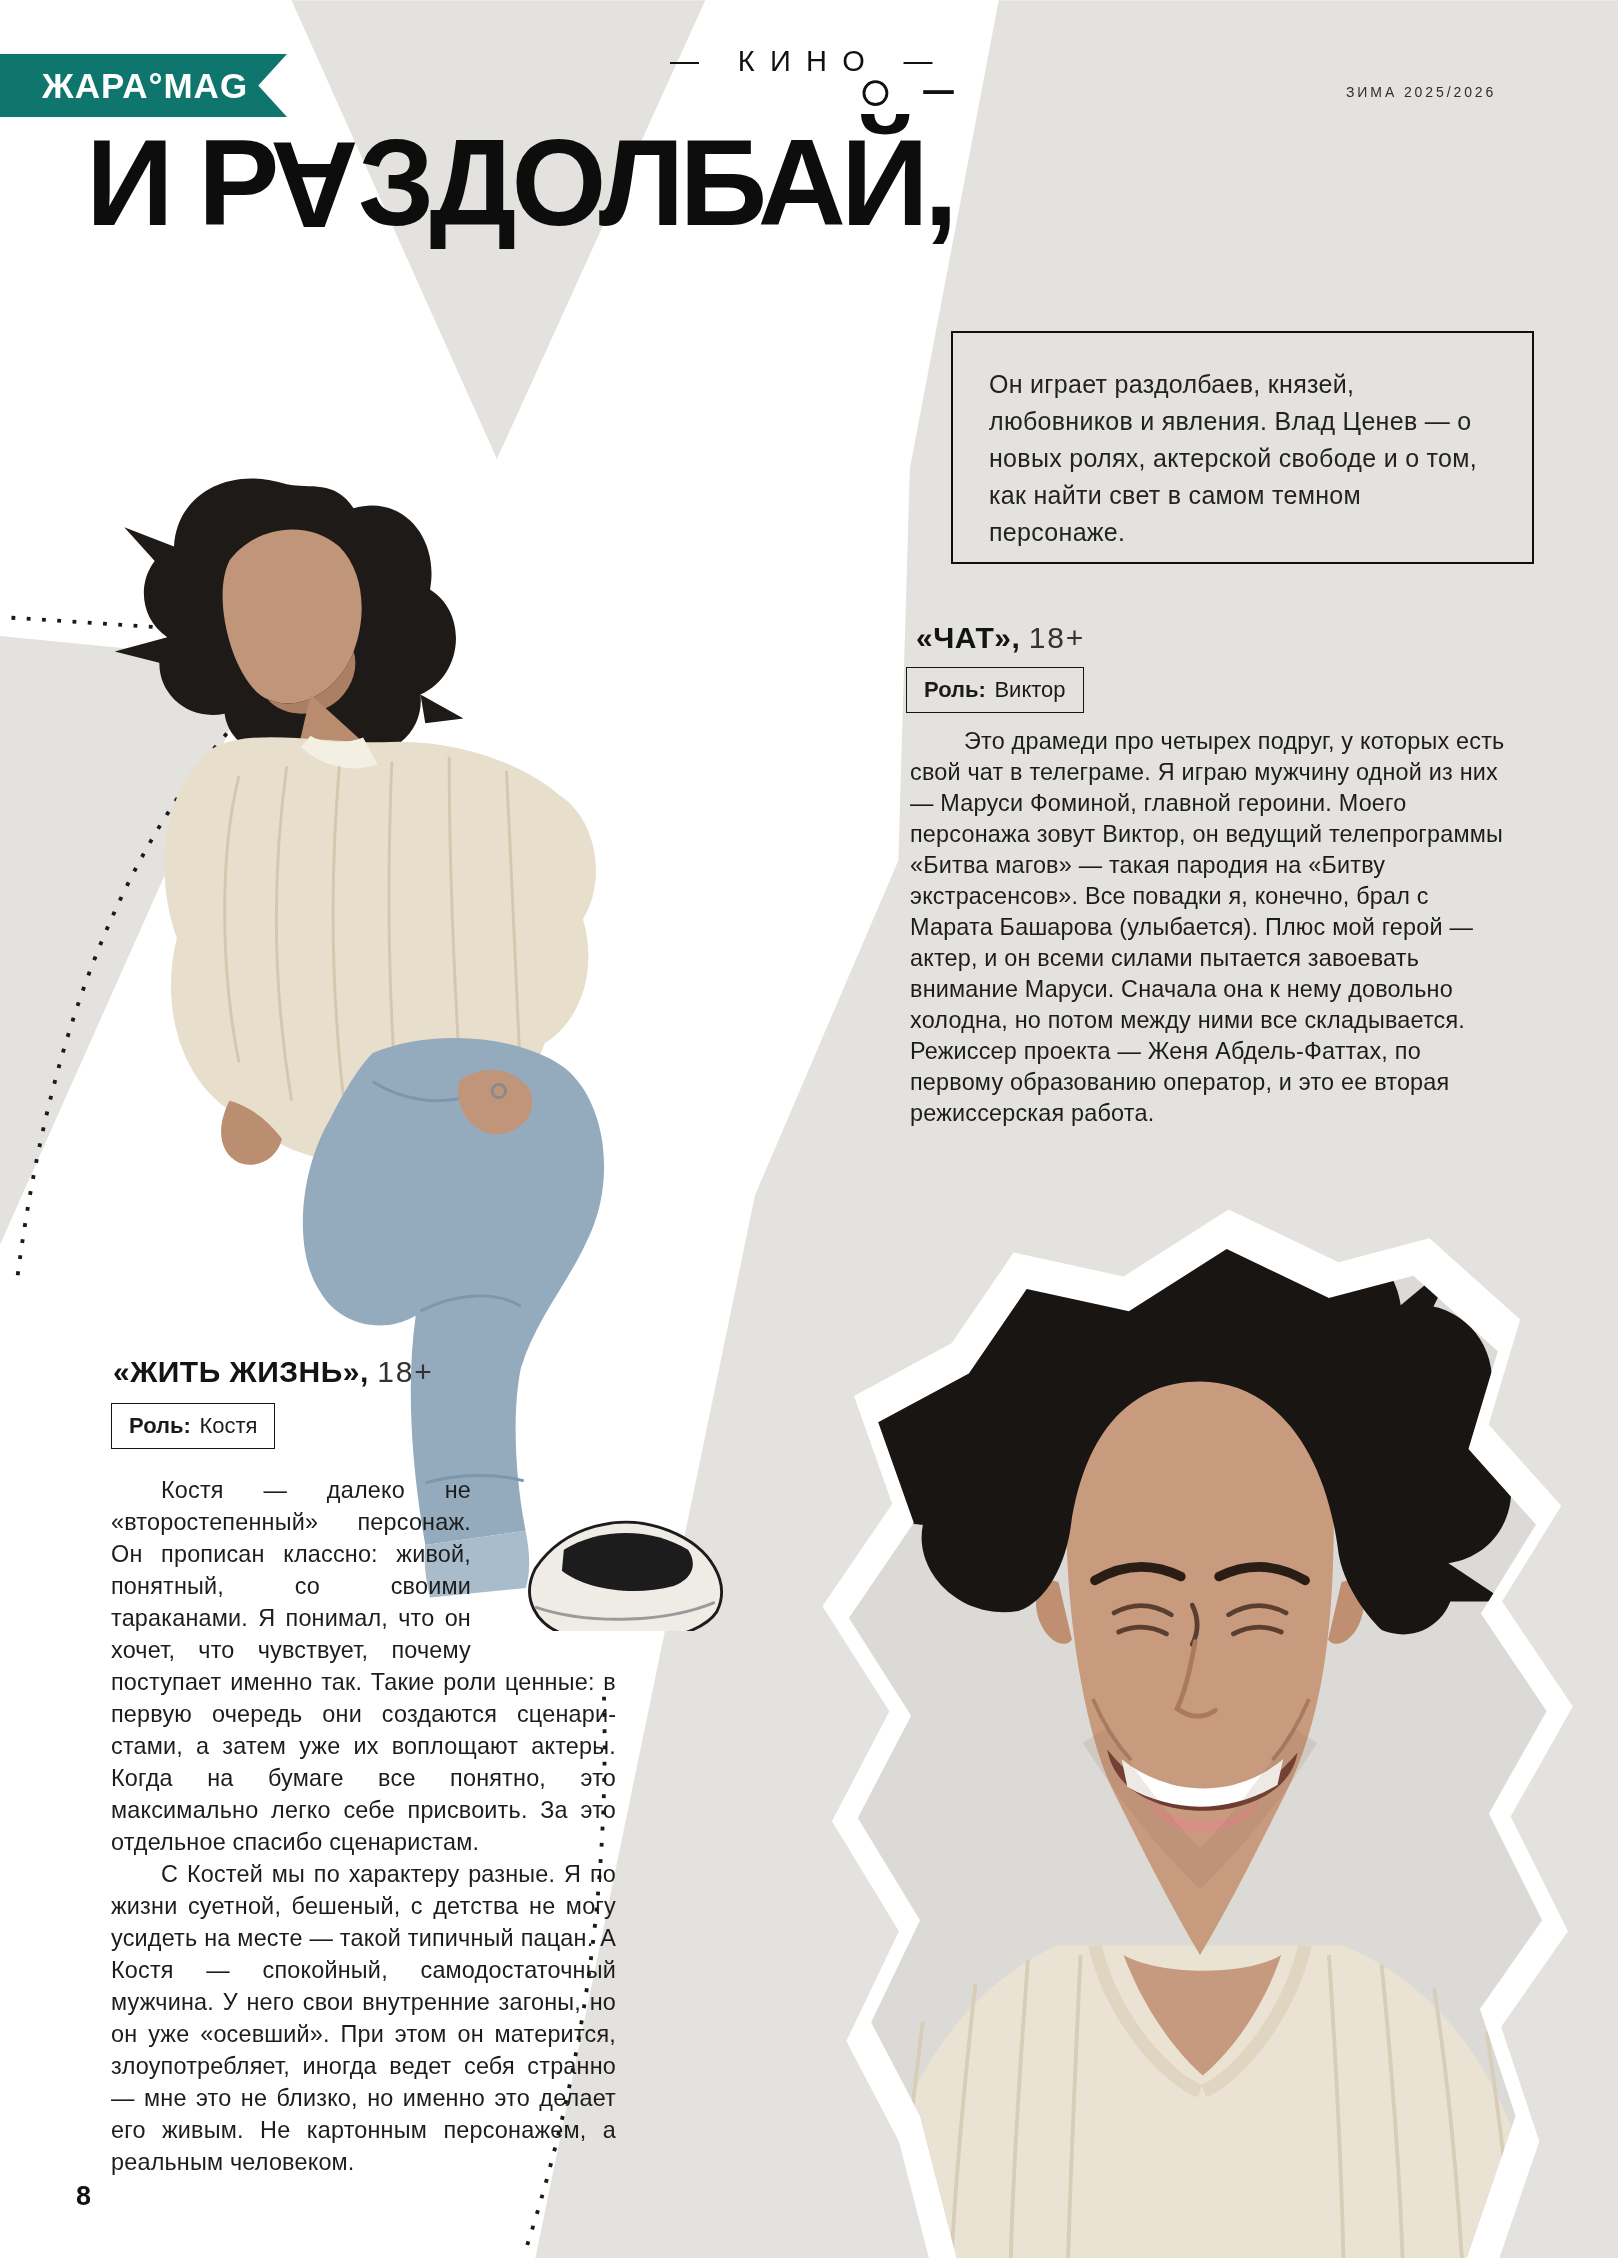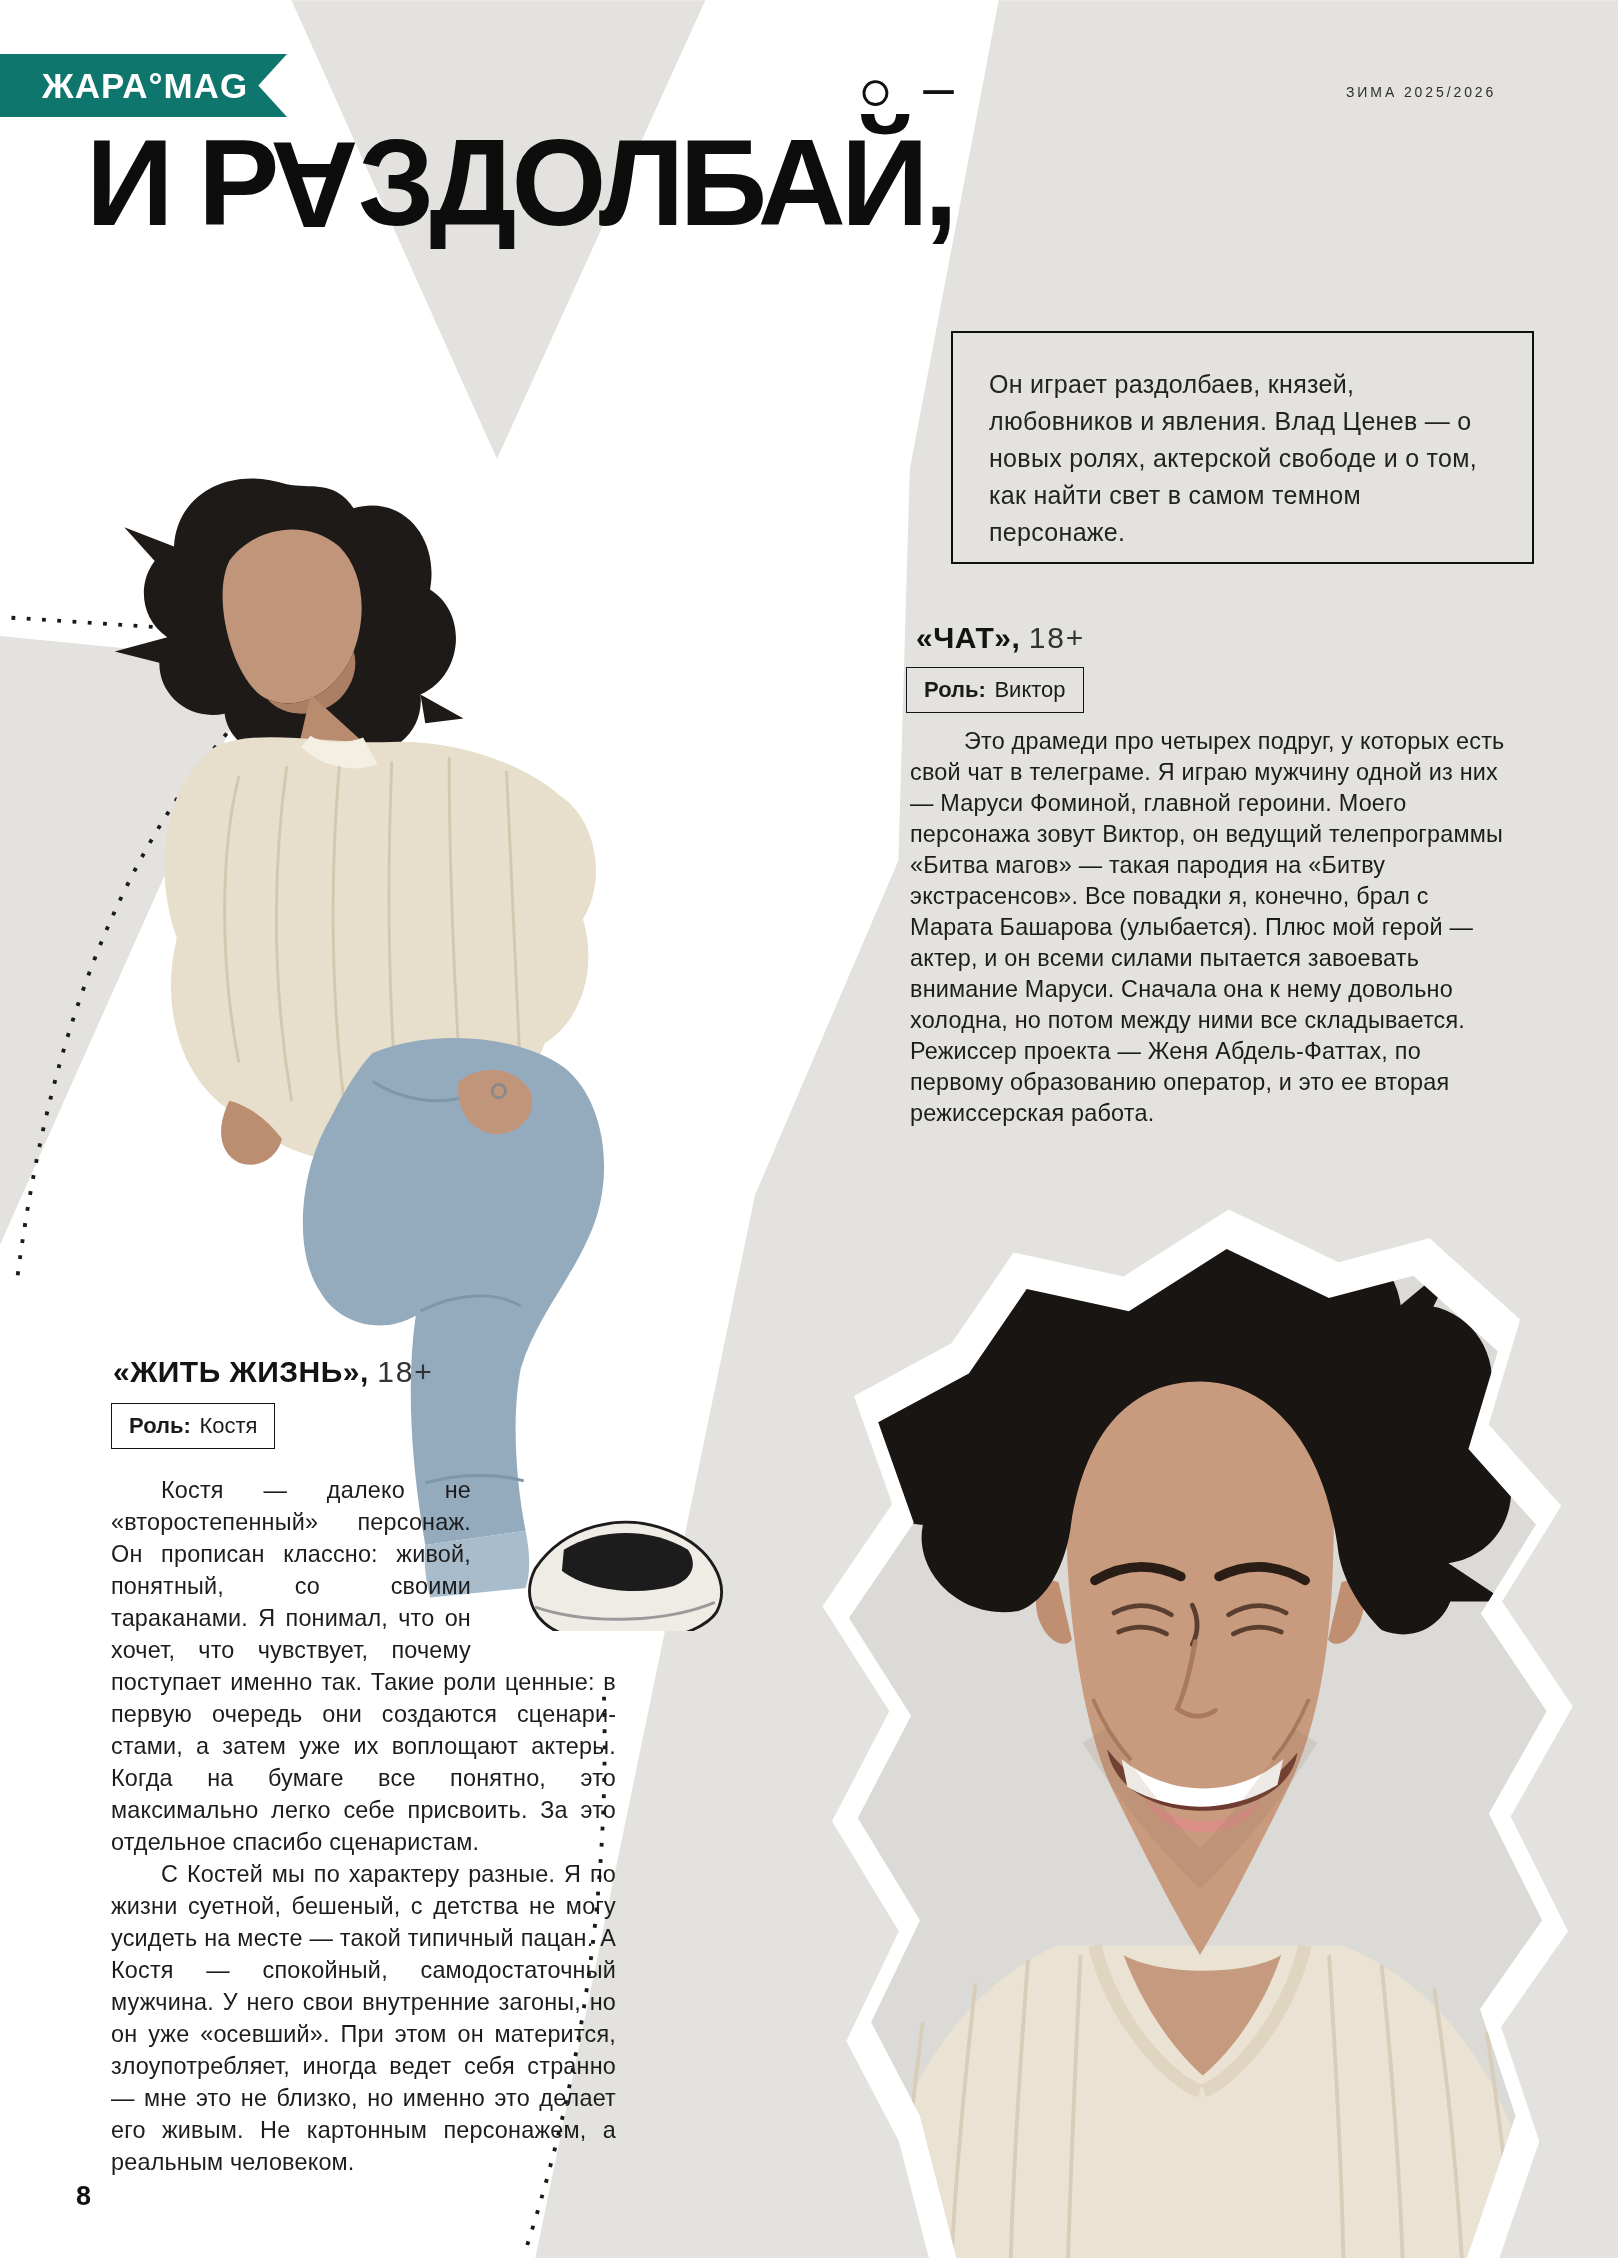--- a/index.html
+++ b/index.html
@@ -78,20 +78,21 @@
     <path d="M272,730 Q70,930 18,1338" stroke="#1a1a1a" stroke-width="4" stroke-dasharray="4 13" fill="none"></path>
     <path d="M632,1775 Q640,2080 548,2360" stroke="#1a1a1a" stroke-width="4" stroke-dasharray="4 13" fill="none"></path>
 
     <circle cx="916" cy="97" r="12" fill="none" stroke="#111" stroke-width="3"></circle>
     <line x1="966" y1="96" x2="998" y2="96" stroke="#111" stroke-width="4"></line>
   </svg>
 
   <div class="abs brand-flag">
     <span>ЖАРА°MAG</span>
   </div>
+  <div class="abs kino">— КИНО —</div>
   <div class="abs issue">ЗИМА 2025/2026</div>
 
   <h1 class="abs headline" style="margin:0">
     <span><span>И Р</span><span class="flip">А</span><span>ЗДОЛБАЙ,</span></span><br>
   </h1>
 
   <svg class="abs" style="left:86px;top:470px" width="669" height="1161" viewBox="0 0 700 1215">
 
     <path d="M210,15 C150,-5 95,25 92,80 C55,95 48,150 85,175 C60,215 95,265 145,255 C150,295 205,315 245,295 C300,315 355,285 350,235 C395,215 400,150 360,125 C370,70 330,25 280,40 C260,10 235,20 210,15 Z" fill="#1e1a17"></path>
     <path d="M92,80 L40,60 L85,110 Z M85,175 L30,190 L90,205 Z M350,235 L395,260 L355,265 Z" fill="#1e1a17"></path>

